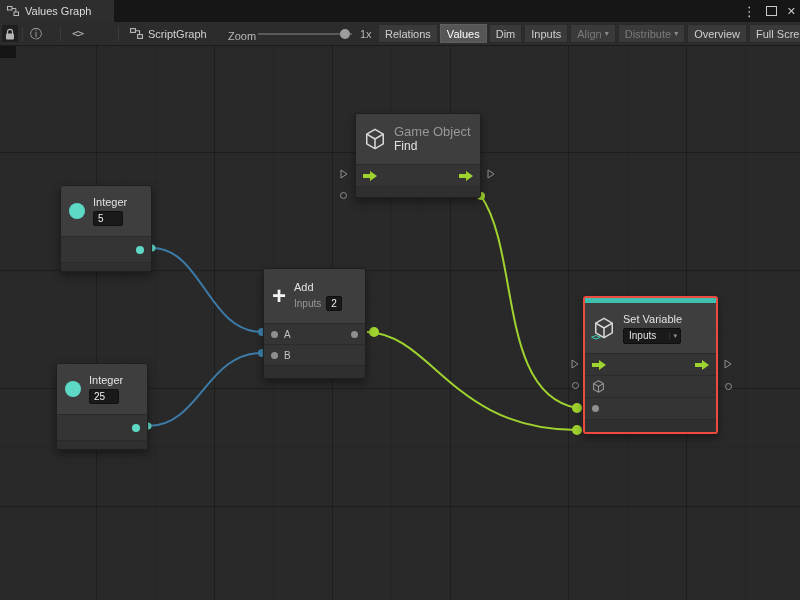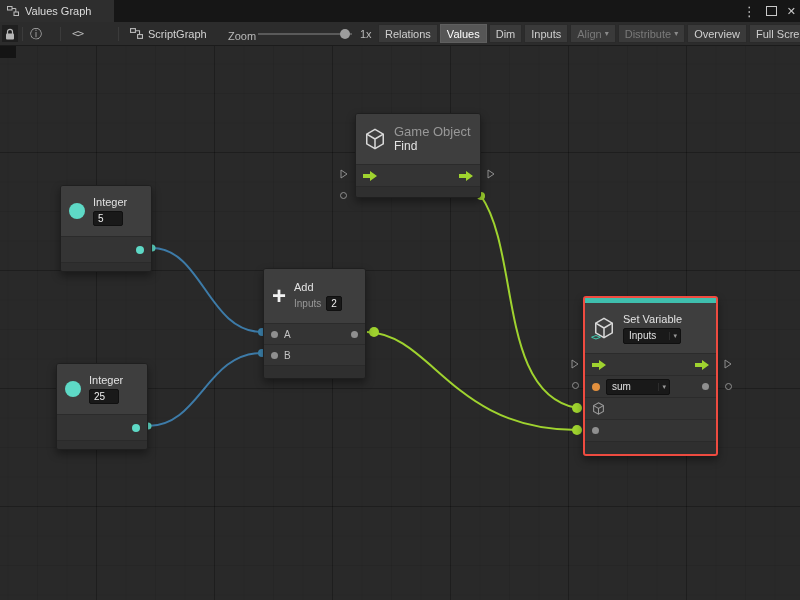--- a/index.html
+++ b/index.html
@@ -284,29 +284,20 @@
   <div class="prow" style="height:22px">
     <svg width="14" height="10" viewBox="0 0 14 10">
       <path d="M0 3 H7 V0 L14 5 L7 10 V7 H0 Z" fill="#9fd32f"></path>
       </svg>
     <div class="spacer"></div>
     <svg width="14" height="10" viewBox="0 0 14 10">
       <path d="M0 3 H7 V0 L14 5 L7 10 V7 H0 Z" fill="#9fd32f"></path>
       </svg>
   </div>
   <div class="prow" style="height:22px">
-    <div class="dot orange"></div>
-    <div class="dd-field" style="width:64px">
-      <span class="txt">sum</span>
-      <span class="arr">▾</span>
-    </div>
-    <div class="spacer"></div>
-    <div class="dot gray" style="width:7px;height:7px"></div>
-  </div>
-  <div class="prow" style="height:22px">
     <svg width="13" height="13" viewBox="0 0 16 16">
       <path d="M8 1 L14 4.5 V11.5 L8 15 L2 11.5 V4.5 Z" fill="none" stroke="#9a9a9a" stroke-width="1.3"></path>
       <path d="M2 4.5 L8 8 L14 4.5 M8 8 V15" fill="none" stroke="#9a9a9a" stroke-width="1.3"></path>
     </svg>
   </div>
   <div class="prow" style="height:22px">
     <div class="dot gray" style="width:7px;height:7px"></div>
   </div>
   <div class="footer" style="height:12px"></div>
 </div>

